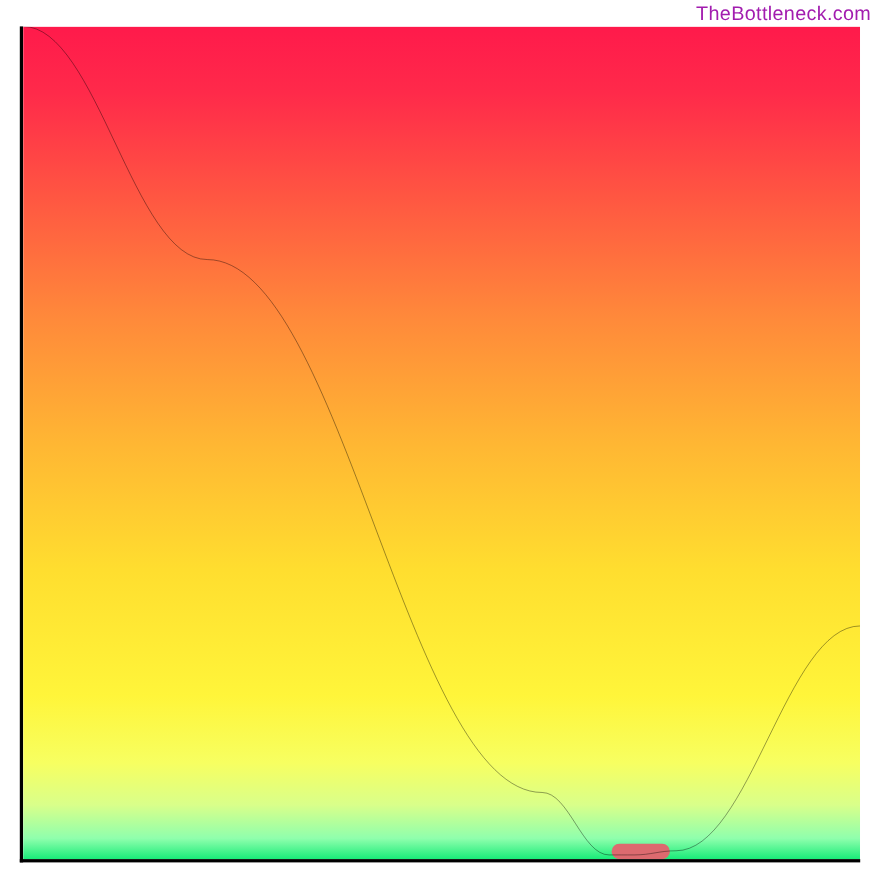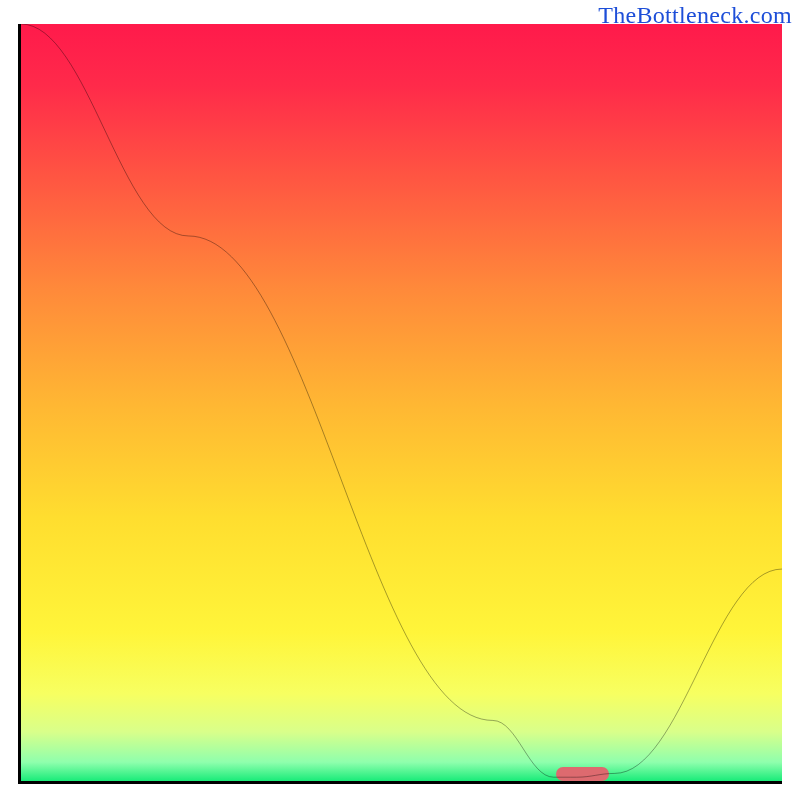--- a/index.html
+++ b/index.html
@@ -13,26 +13,25 @@
   }
   .frame {
     position: relative;
     width: 800px;
     height: 800px;
   }
   .watermark {
     position: absolute;
     top: 2px;
     right: 8px;
-    color: #1d4ed8;
-    font-size: 24px;
+    color: #a21caf;
+    font-size: 18px;
     font-weight: 500;
     letter-spacing: 0.3px;
     user-select: none;
-    font-family: Liberation Serif, serif;
   }
   .plot-area {
     position: absolute;
     left: 18px;
     top: 24px;
     width: 764px;
     height: 760px;
     border-left: 3px solid #000;
     border-bottom: 3px solid #000;
     box-sizing: border-box;

